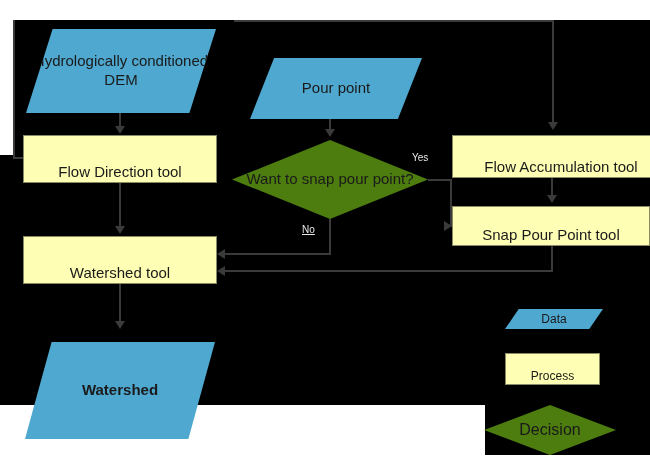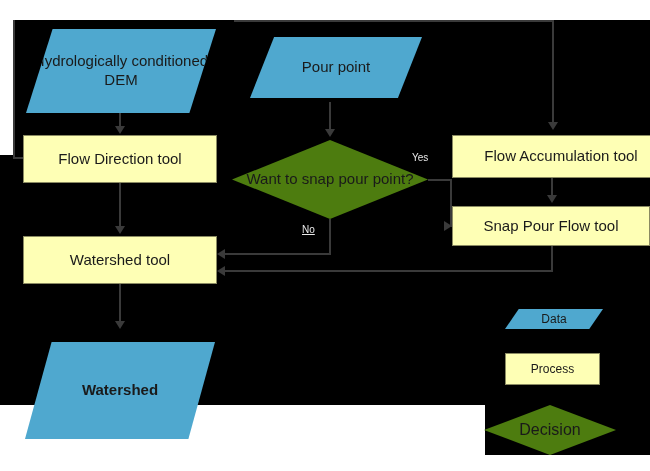--- a/index.html
+++ b/index.html
@@ -36,34 +36,35 @@
     align-items: center;
     justify-content: center;
     text-align: center;
     color: #1a1a1a;
     font-size: 15px;
     line-height: 1.25;
   }
   .process {
     background: #feffb5;
     border: 1px solid #8a8a62;
+    align-items: flex-end;
   }
   .data-shape {
     background: #4fa8cf;
     border: none;
     clip-path: polygon(14% 0%, 100% 0%, 86% 100%, 0% 100%);
   }
   .decision {
     background: #4d7c0f;
     clip-path: polygon(50% 0%, 100% 50%, 50% 100%, 0% 50%);
   }
 
   
   #n-dem      { left: 26px;  top: 29px;  width: 190px; height: 84px;  }
-  #n-pour     { left: 250px; top: 37px;  width: 172px; height: 61px;  }
+  #n-pour     { left: 250px; top: 58px;  width: 172px; height: 61px;  }
   #n-flowdir  { left: 23px;  top: 135px; width: 194px; height: 48px;  }
   #n-flowacc  { left: 452px; top: 135px; width: 218px; height: 43px;  }
   #n-decision { left: 232px; top: 140px; width: 196px; height: 79px;  }
   #n-snap     { left: 452px; top: 206px; width: 198px; height: 40px;  }
   #n-wsheadtool { left: 23px; top: 236px; width: 194px; height: 48px; }
   #n-watershed  { left: 25px; top: 342px; width: 190px; height: 97px; font-weight: bold; }
 
   
   #lg-data    { left: 505px; top: 309px; width: 98px;  height: 20px; font-size: 12px; }
   #lg-process { left: 505px; top: 353px; width: 95px;  height: 32px; font-size: 12px; }
@@ -163,21 +164,21 @@
 
   <div class="node process" id="n-flowacc">
     <span>Flow Accumulation tool</span>
   </div>
 
   <div class="node decision" id="n-decision">
     <span>Want to snap pour point?</span>
   </div>
 
   <div class="node process" id="n-snap">
-    <span>Snap Pour Flow tool</span>
+    <span>Snap Pour Point tool</span>
   </div>
 
   <div class="node process" id="n-wsheadtool">
     <span>Watershed tool</span>
   </div>
 
   <div class="node data-shape" id="n-watershed">
     <span>Watershed</span>
   </div>
 

